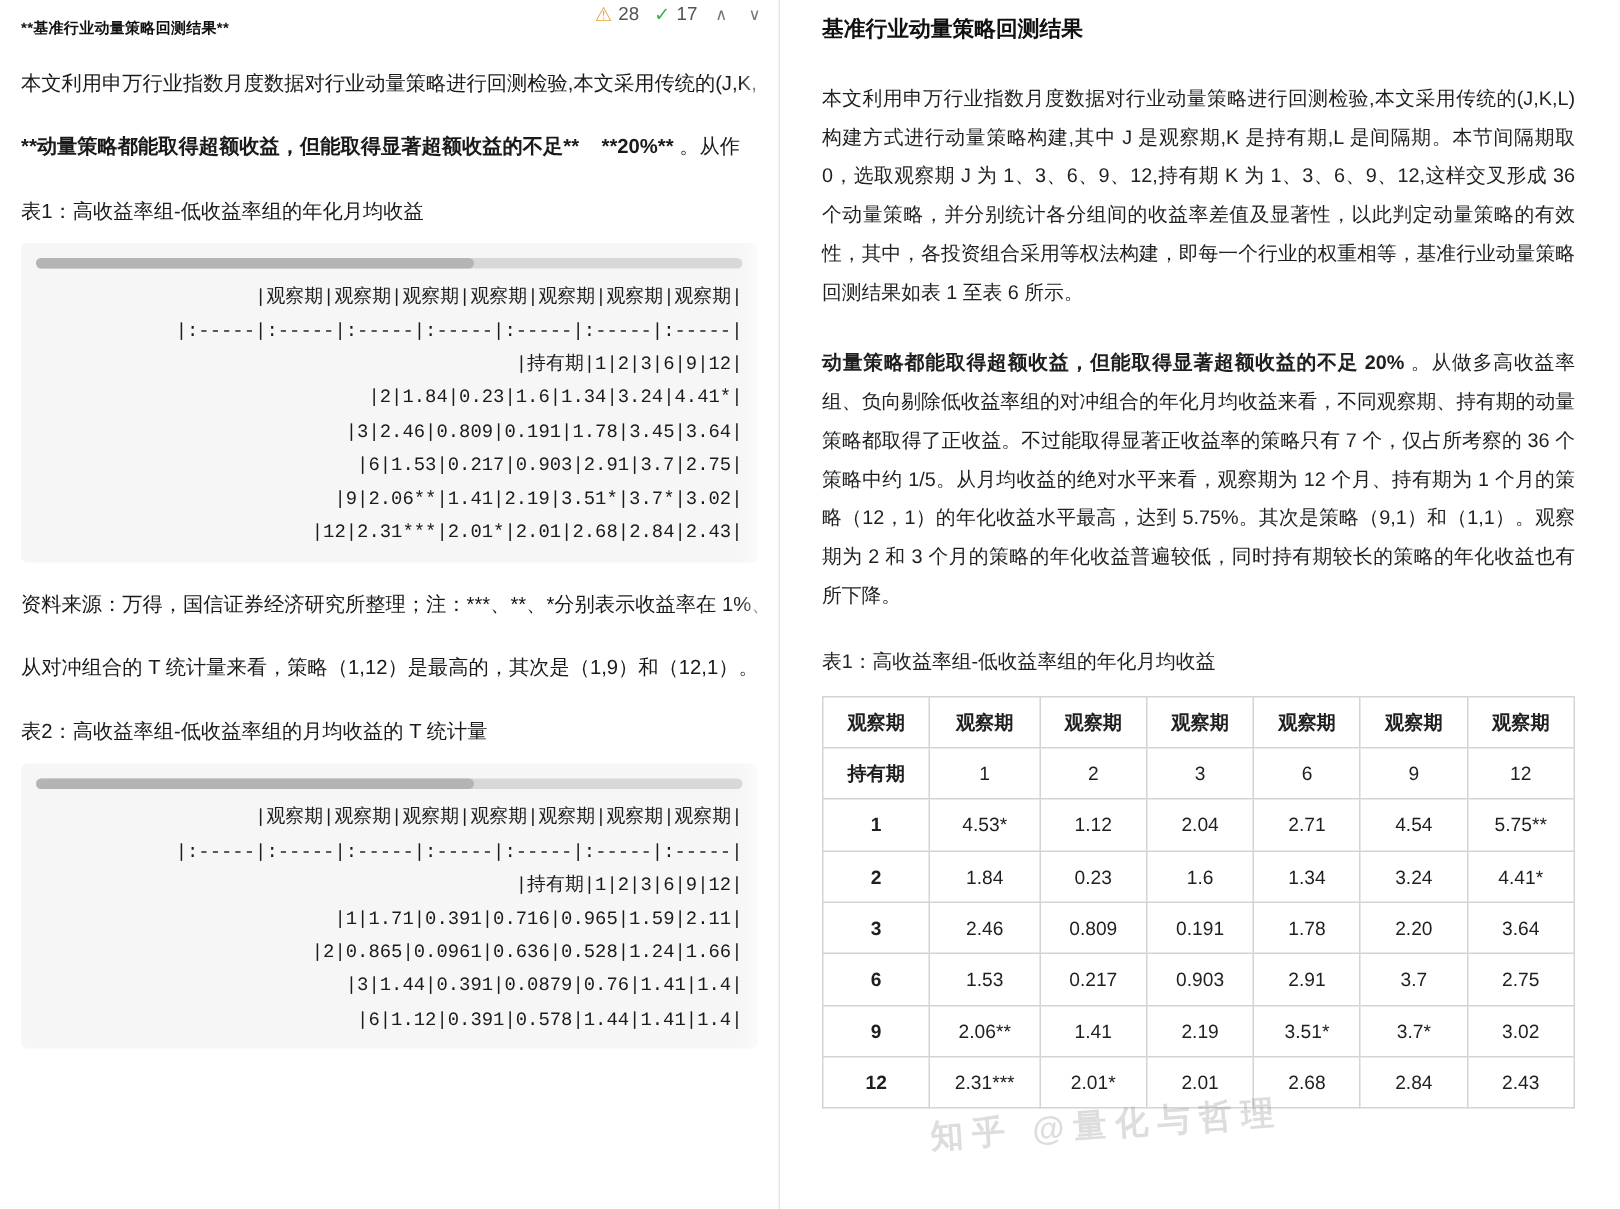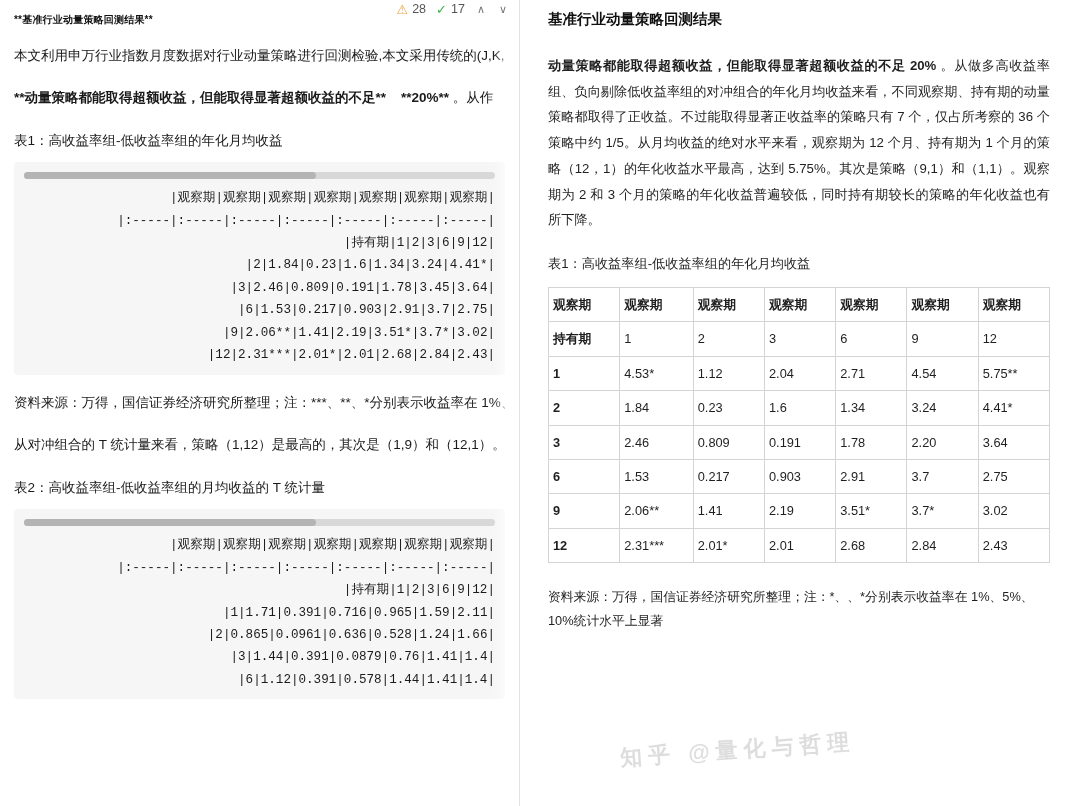--- a/index.html
+++ b/index.html
@@ -120,21 +120,21 @@
   table.r-table {
     border-collapse: collapse;
     width: 100%;
     margin: 0 0 22px 0;
     font-size: 12.8px;
     color: #1f1f1f;
   }
   table.r-table th, table.r-table td {
     border: 1px solid #d4d4d4;
     padding: 9px 4px;
-    text-align: left;
+    text-align: center;
     font-weight: normal;
     line-height: 1.2;
     height: 34px;
   }
   table.r-table th { font-weight: bold; }
   table.r-table tr td:first-child,
   table.r-table tr th:first-child { font-weight: bold; }
   .r-note {
     font-size: 12.8px;
     line-height: 1.9;
@@ -257,20 +257,21 @@
       </div>
 
     </div>
     <div class="fade-right"></div>
   </div>
 
   <div class="right-pane">
 
     <div class="r-title">基准行业动量策略回测结果</div>
 
+    <div class="r-p">本文利用申万行业指数月度数据对行业动量策略进行回测检验,本文采用传统的(J,K,L)构建方式进行动量策略构建,其中 J 是观察期,K 是持有期,L 是间隔期。本节间隔期取 0，选取观察期 J 为 1、3、6、9、12,持有期 K 为 1、3、6、9、12,这样交叉形成 36 个动量策略，并分别统计各分组间的收益率差值及显著性，以此判定动量策略的有效性，其中，各投资组合采用等权法构建，即每一个行业的权重相等，基准行业动量策略回测结果如表 1 至表 6 所示。</div>
 
     <div class="r-p">
       <b>动量策略都能取得超额收益，但能取得显著超额收益的不足 20%</b><span> 。从做多高收益率组、负向剔除低收益率组的对冲组合的年化月均收益来看，不同观察期、持有期的动量策略都取得了正收益。不过能取得显著正收益率的策略只有 7 个，仅占所考察的 36 个策略中约 1/5。从月均收益的绝对水平来看，观察期为 12 个月、持有期为 1 个月的策略（12，1）的年化收益水平最高，达到 5.75%。其次是策略（9,1）和（1,1）。观察期为 2 和 3 个月的策略的年化收益普遍较低，同时持有期较长的策略的年化收益也有所下降。</span>
     </div>
 
     <div class="r-cap">表1：高收益率组-低收益率组的年化月均收益</div>
 
     <table class="r-table">
       <thead>
         <tr>

